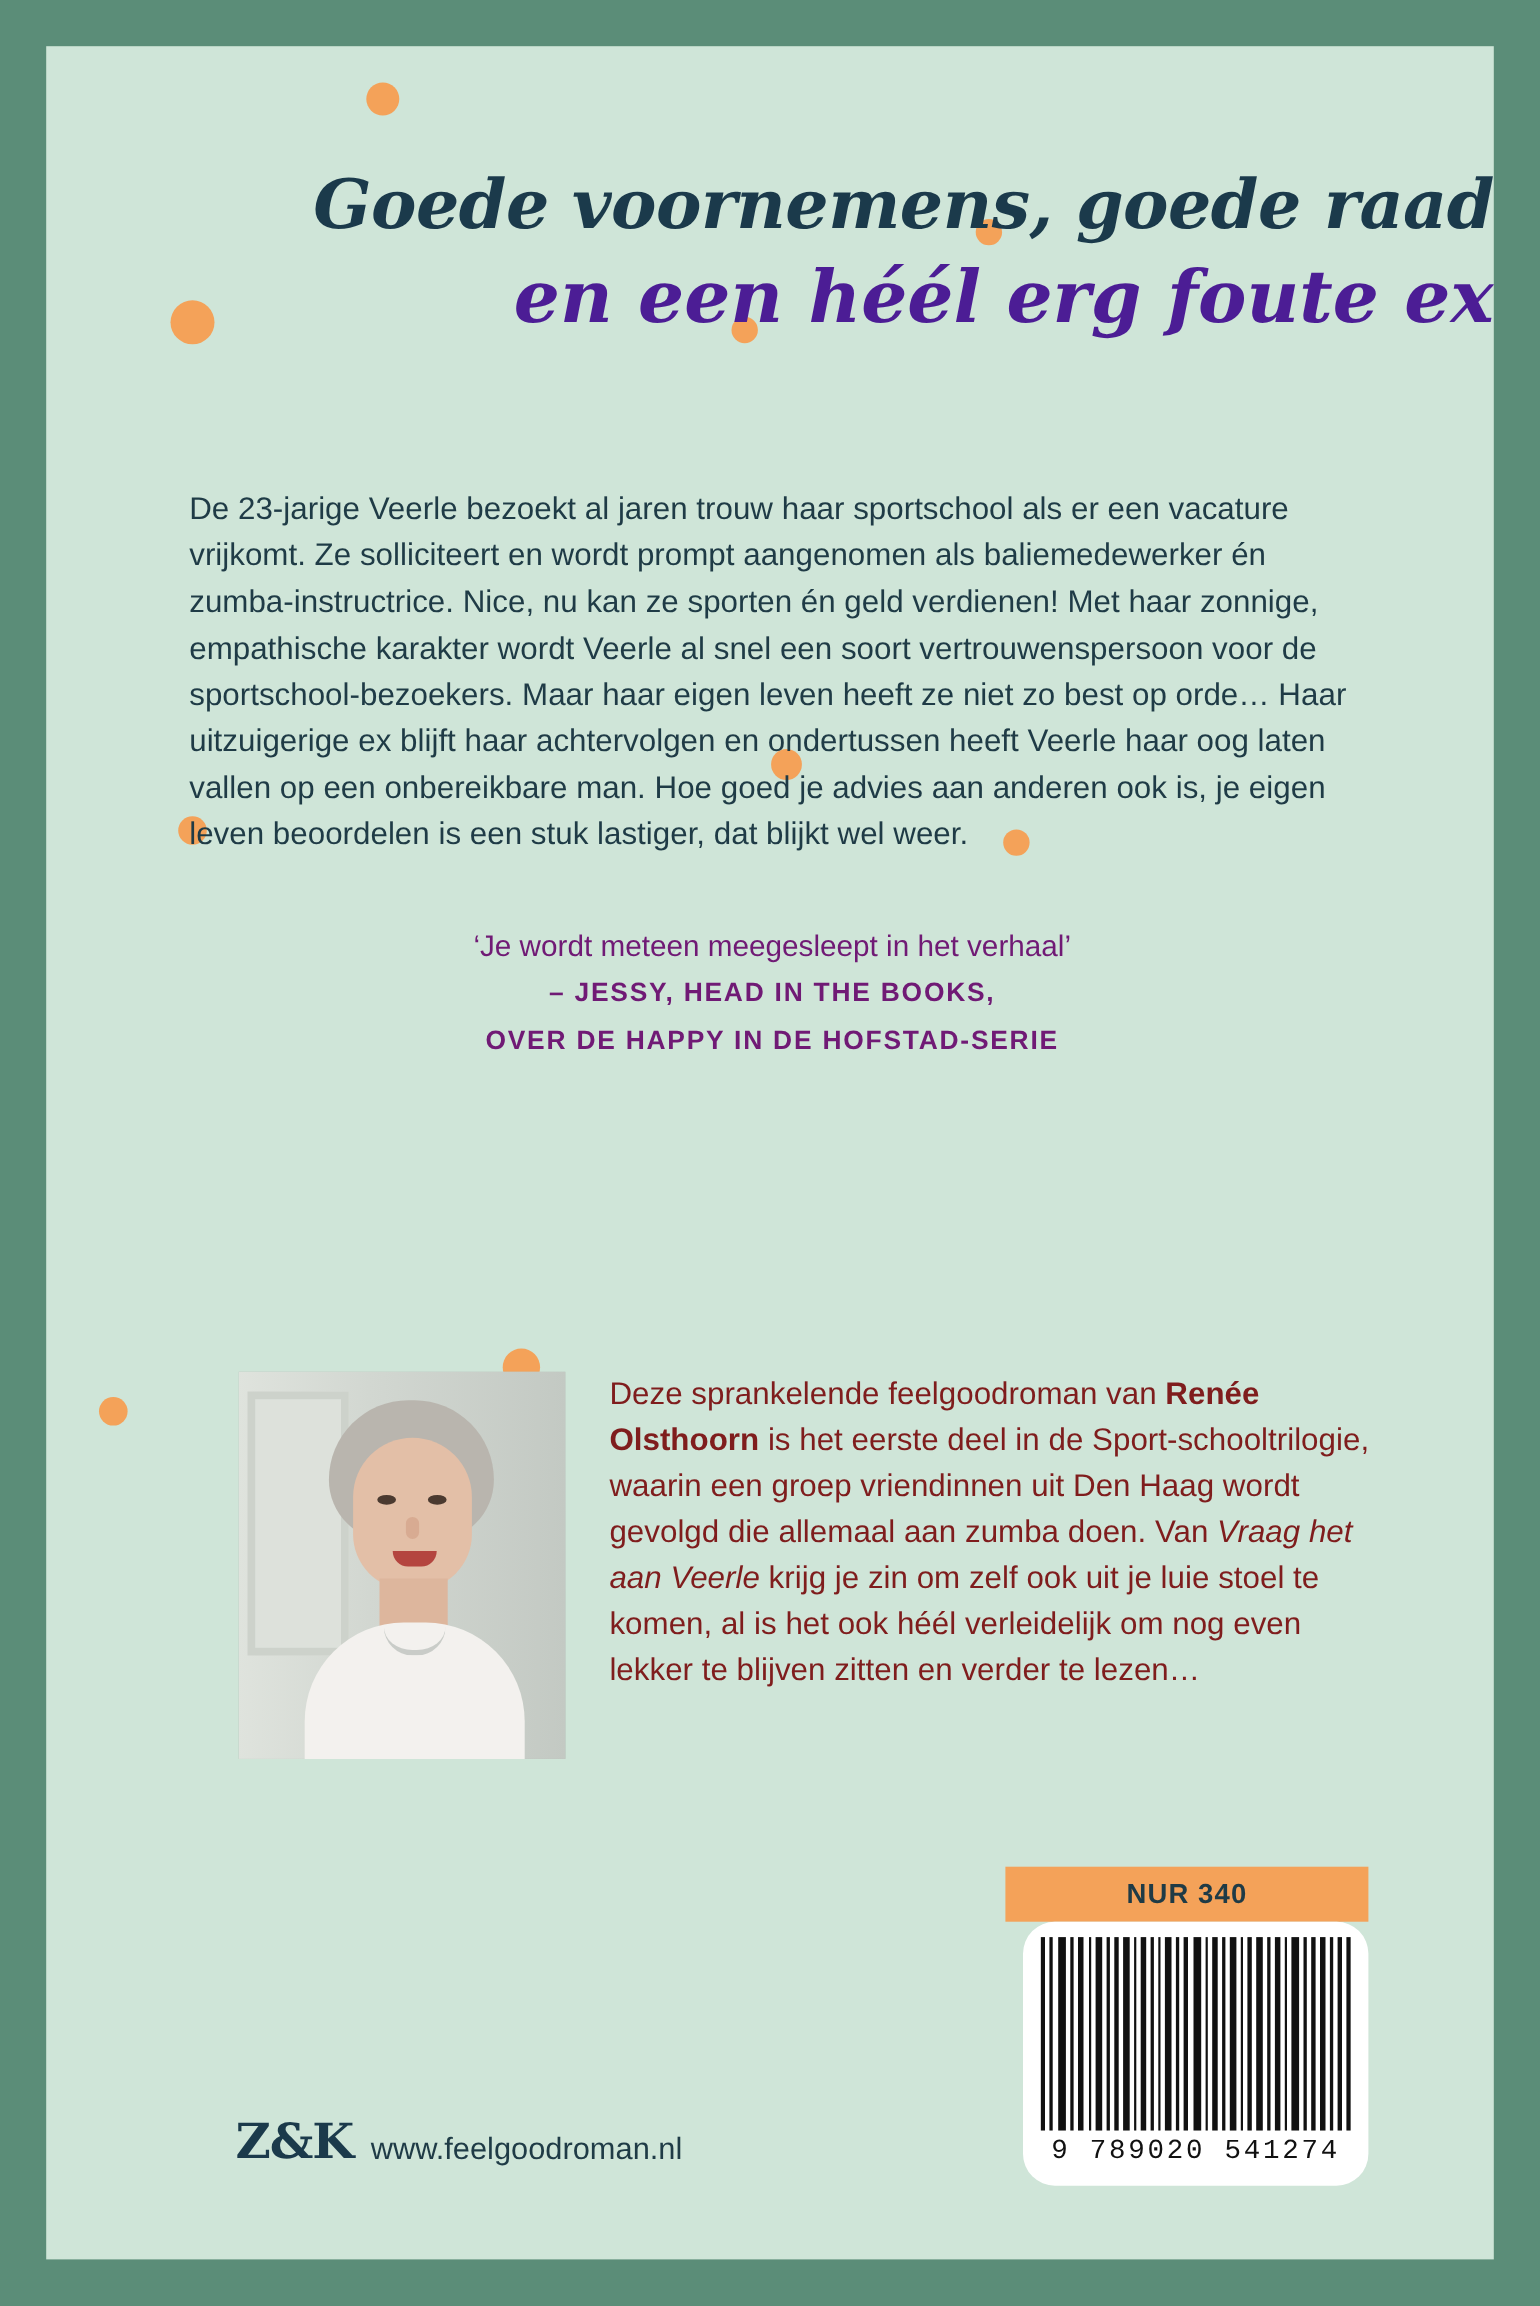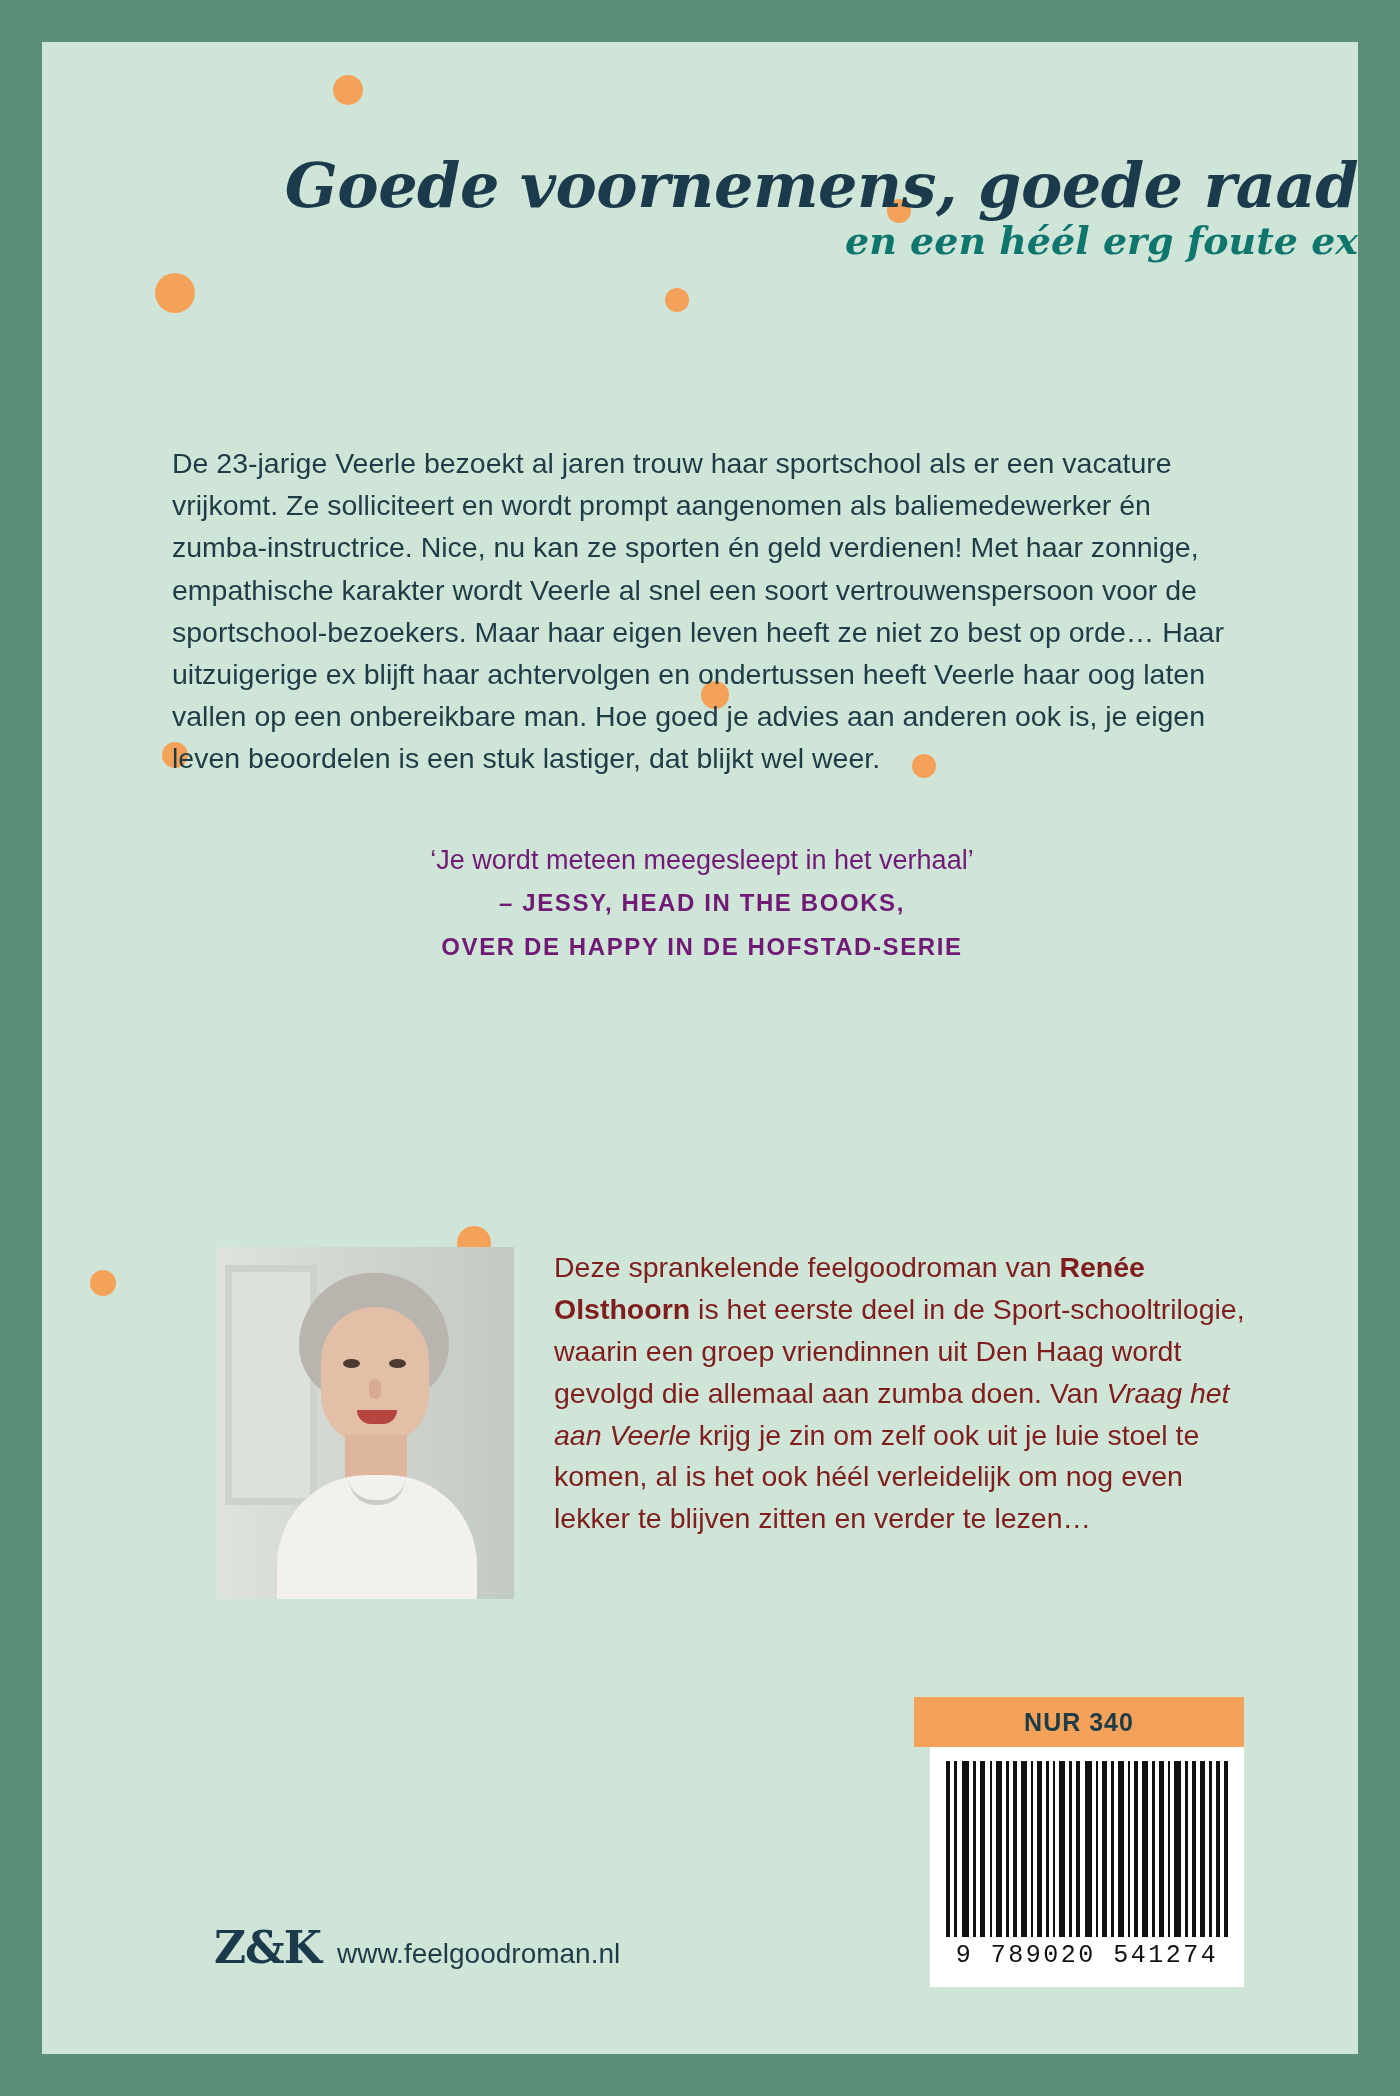--- a/index.html
+++ b/index.html
@@ -45,23 +45,24 @@
     font-size: 62px;
     color: #1b3a4b;
     letter-spacing: -0.5px;
     line-height: 1.1;
     white-space: nowrap;
   }
   .title-line2 {
     font-family: "DejaVu Serif", serif;
     font-style: italic;
     font-weight: bold;
-    font-size: 38px;
-    color: #0f766e;
+    font-size: 66px;
+    color: #4c1d95;
     line-height: 1.1;
+    margin-top: 14px;
     white-space: nowrap;
   }
   .blurb {
     position: absolute;
     left: 130px;
     top: 400px;
     width: 1060px;
     font-size: 28.5px;
     line-height: 1.48;
     color: #1f3b46;
@@ -152,20 +153,21 @@
     justify-content: center;
   }
   .barcode {
     position: absolute;
     left: 888px;
     top: 1705px;
     width: 314px;
     height: 240px;
     background: #ffffff;
     padding: 14px 16px 8px 16px;
+    border-radius: 29px;
   }
   .bars {
     position: relative;
     width: 282px;
     height: 176px;
     overflow: hidden;
   }
   .bar { position: absolute; top: 0; height: 100%; background: #111; }
   .isbn-text {
     text-align: center;

